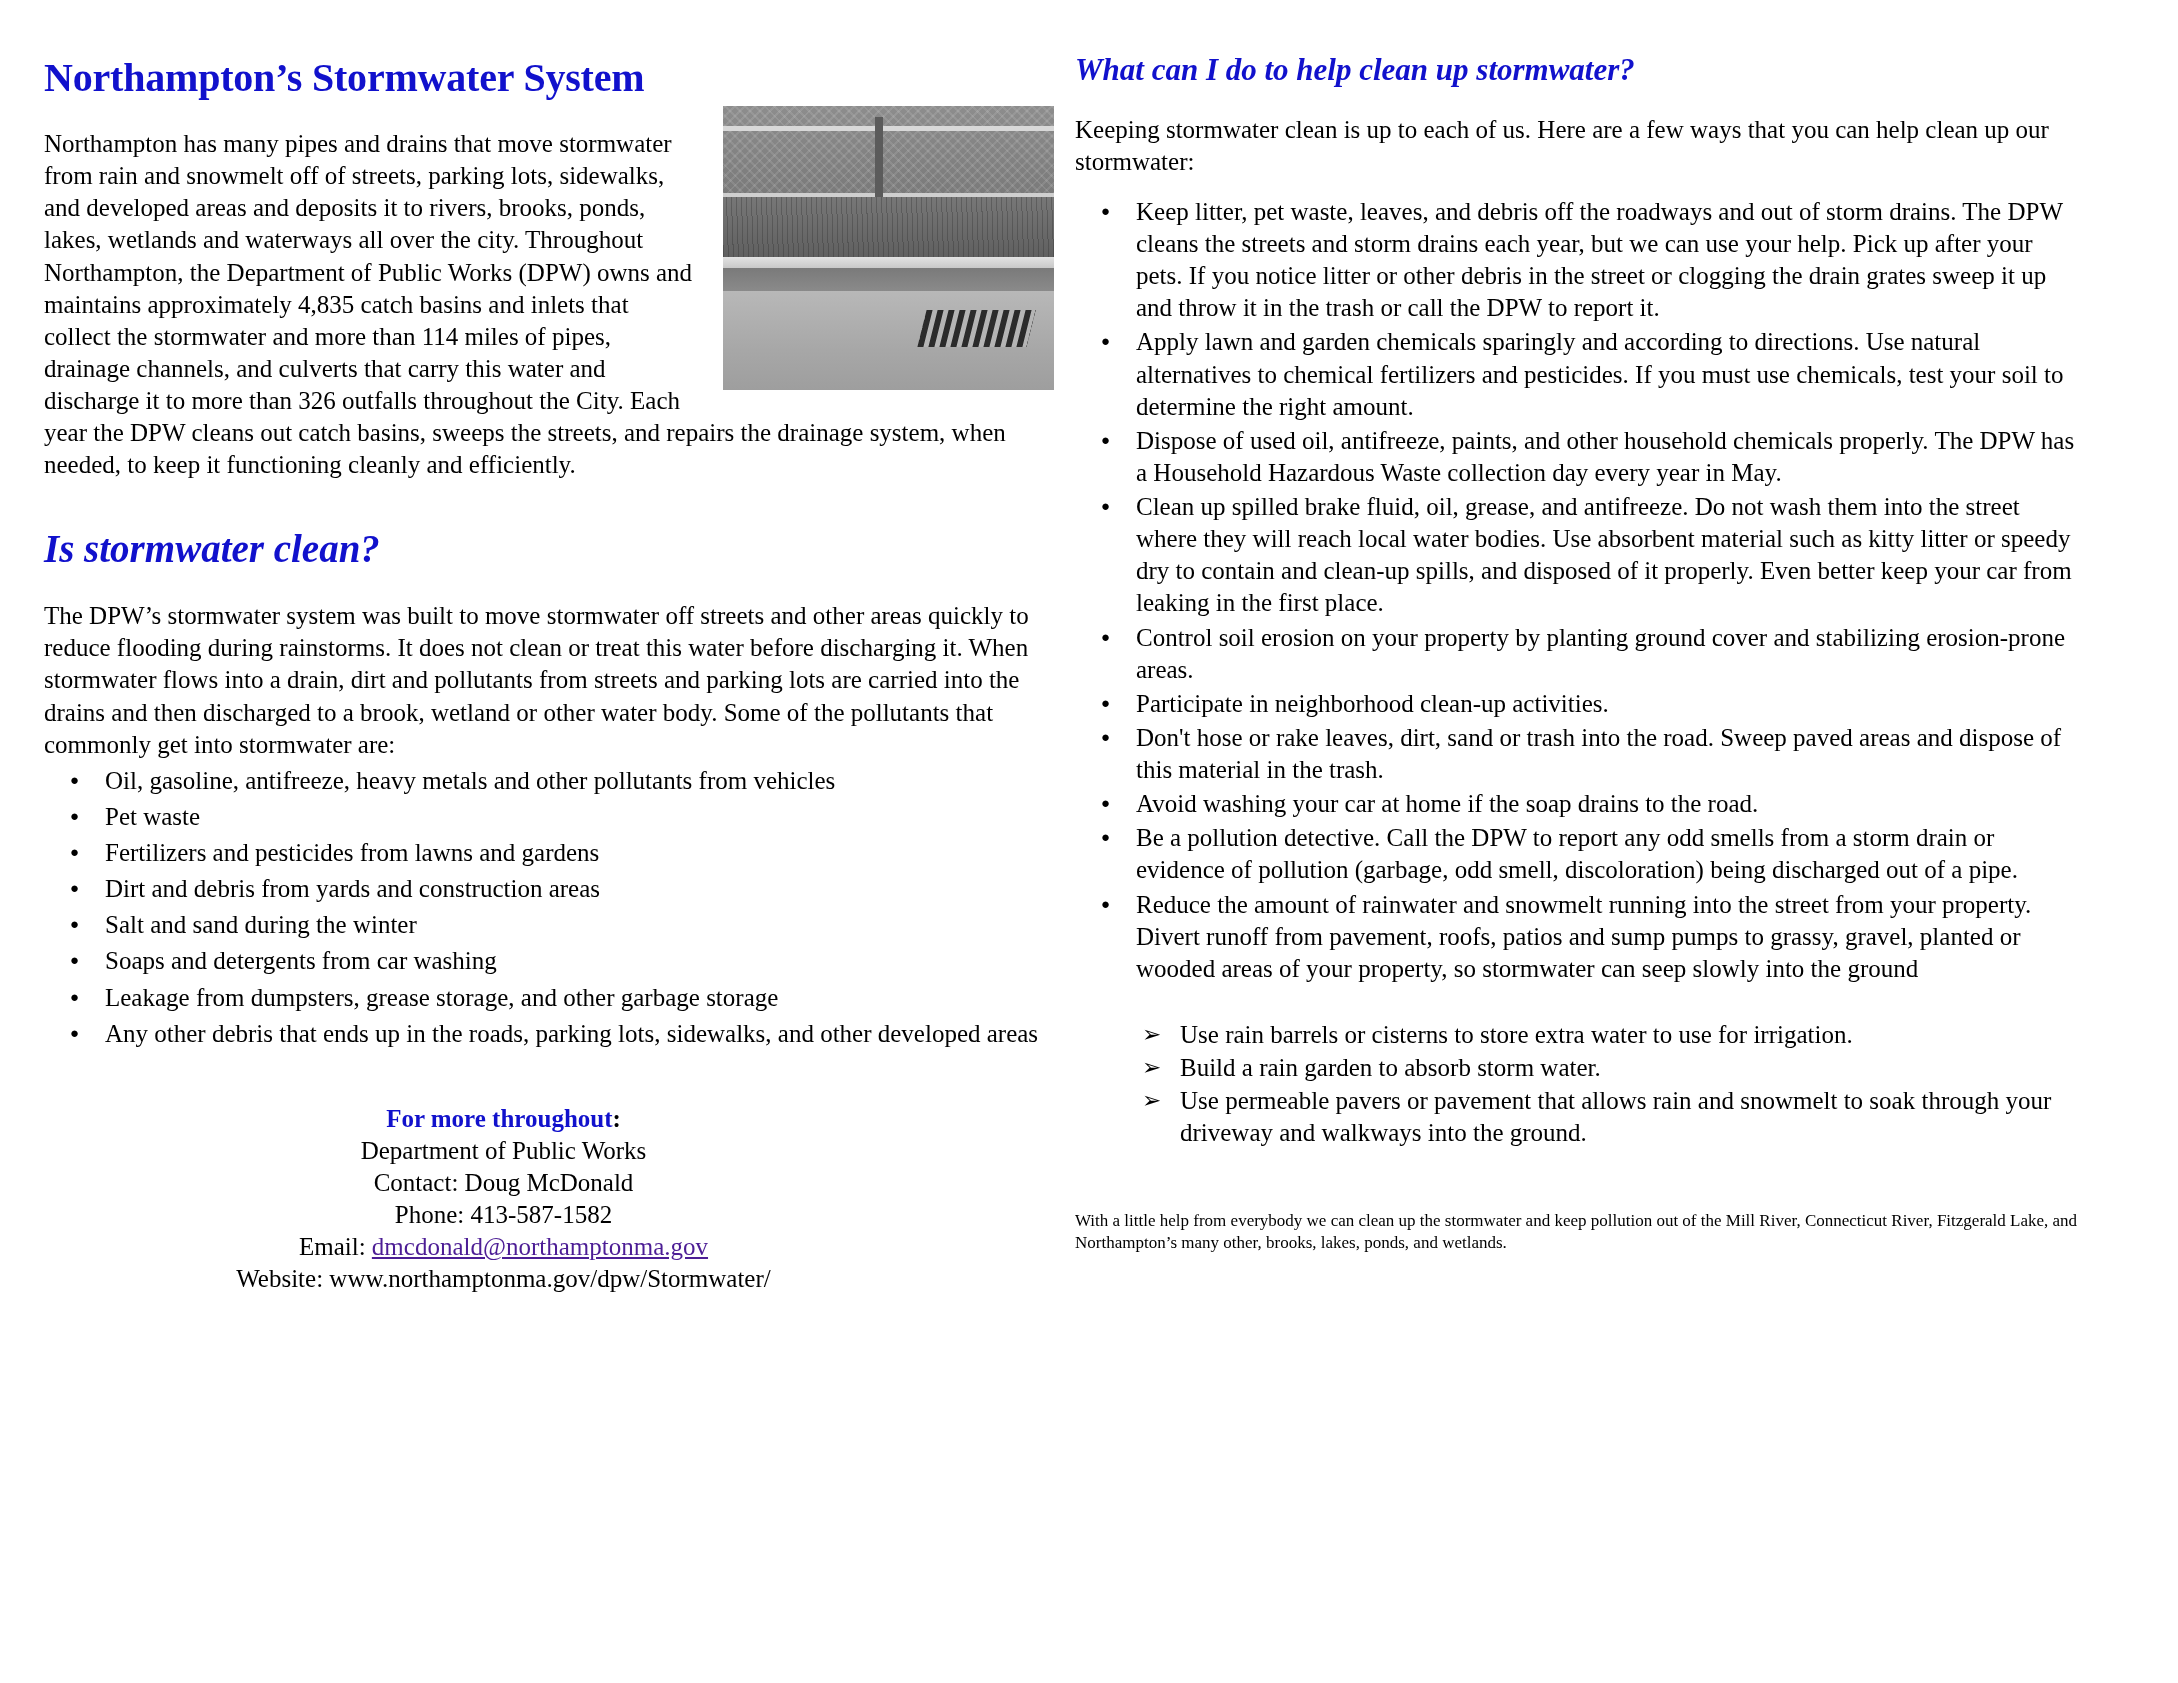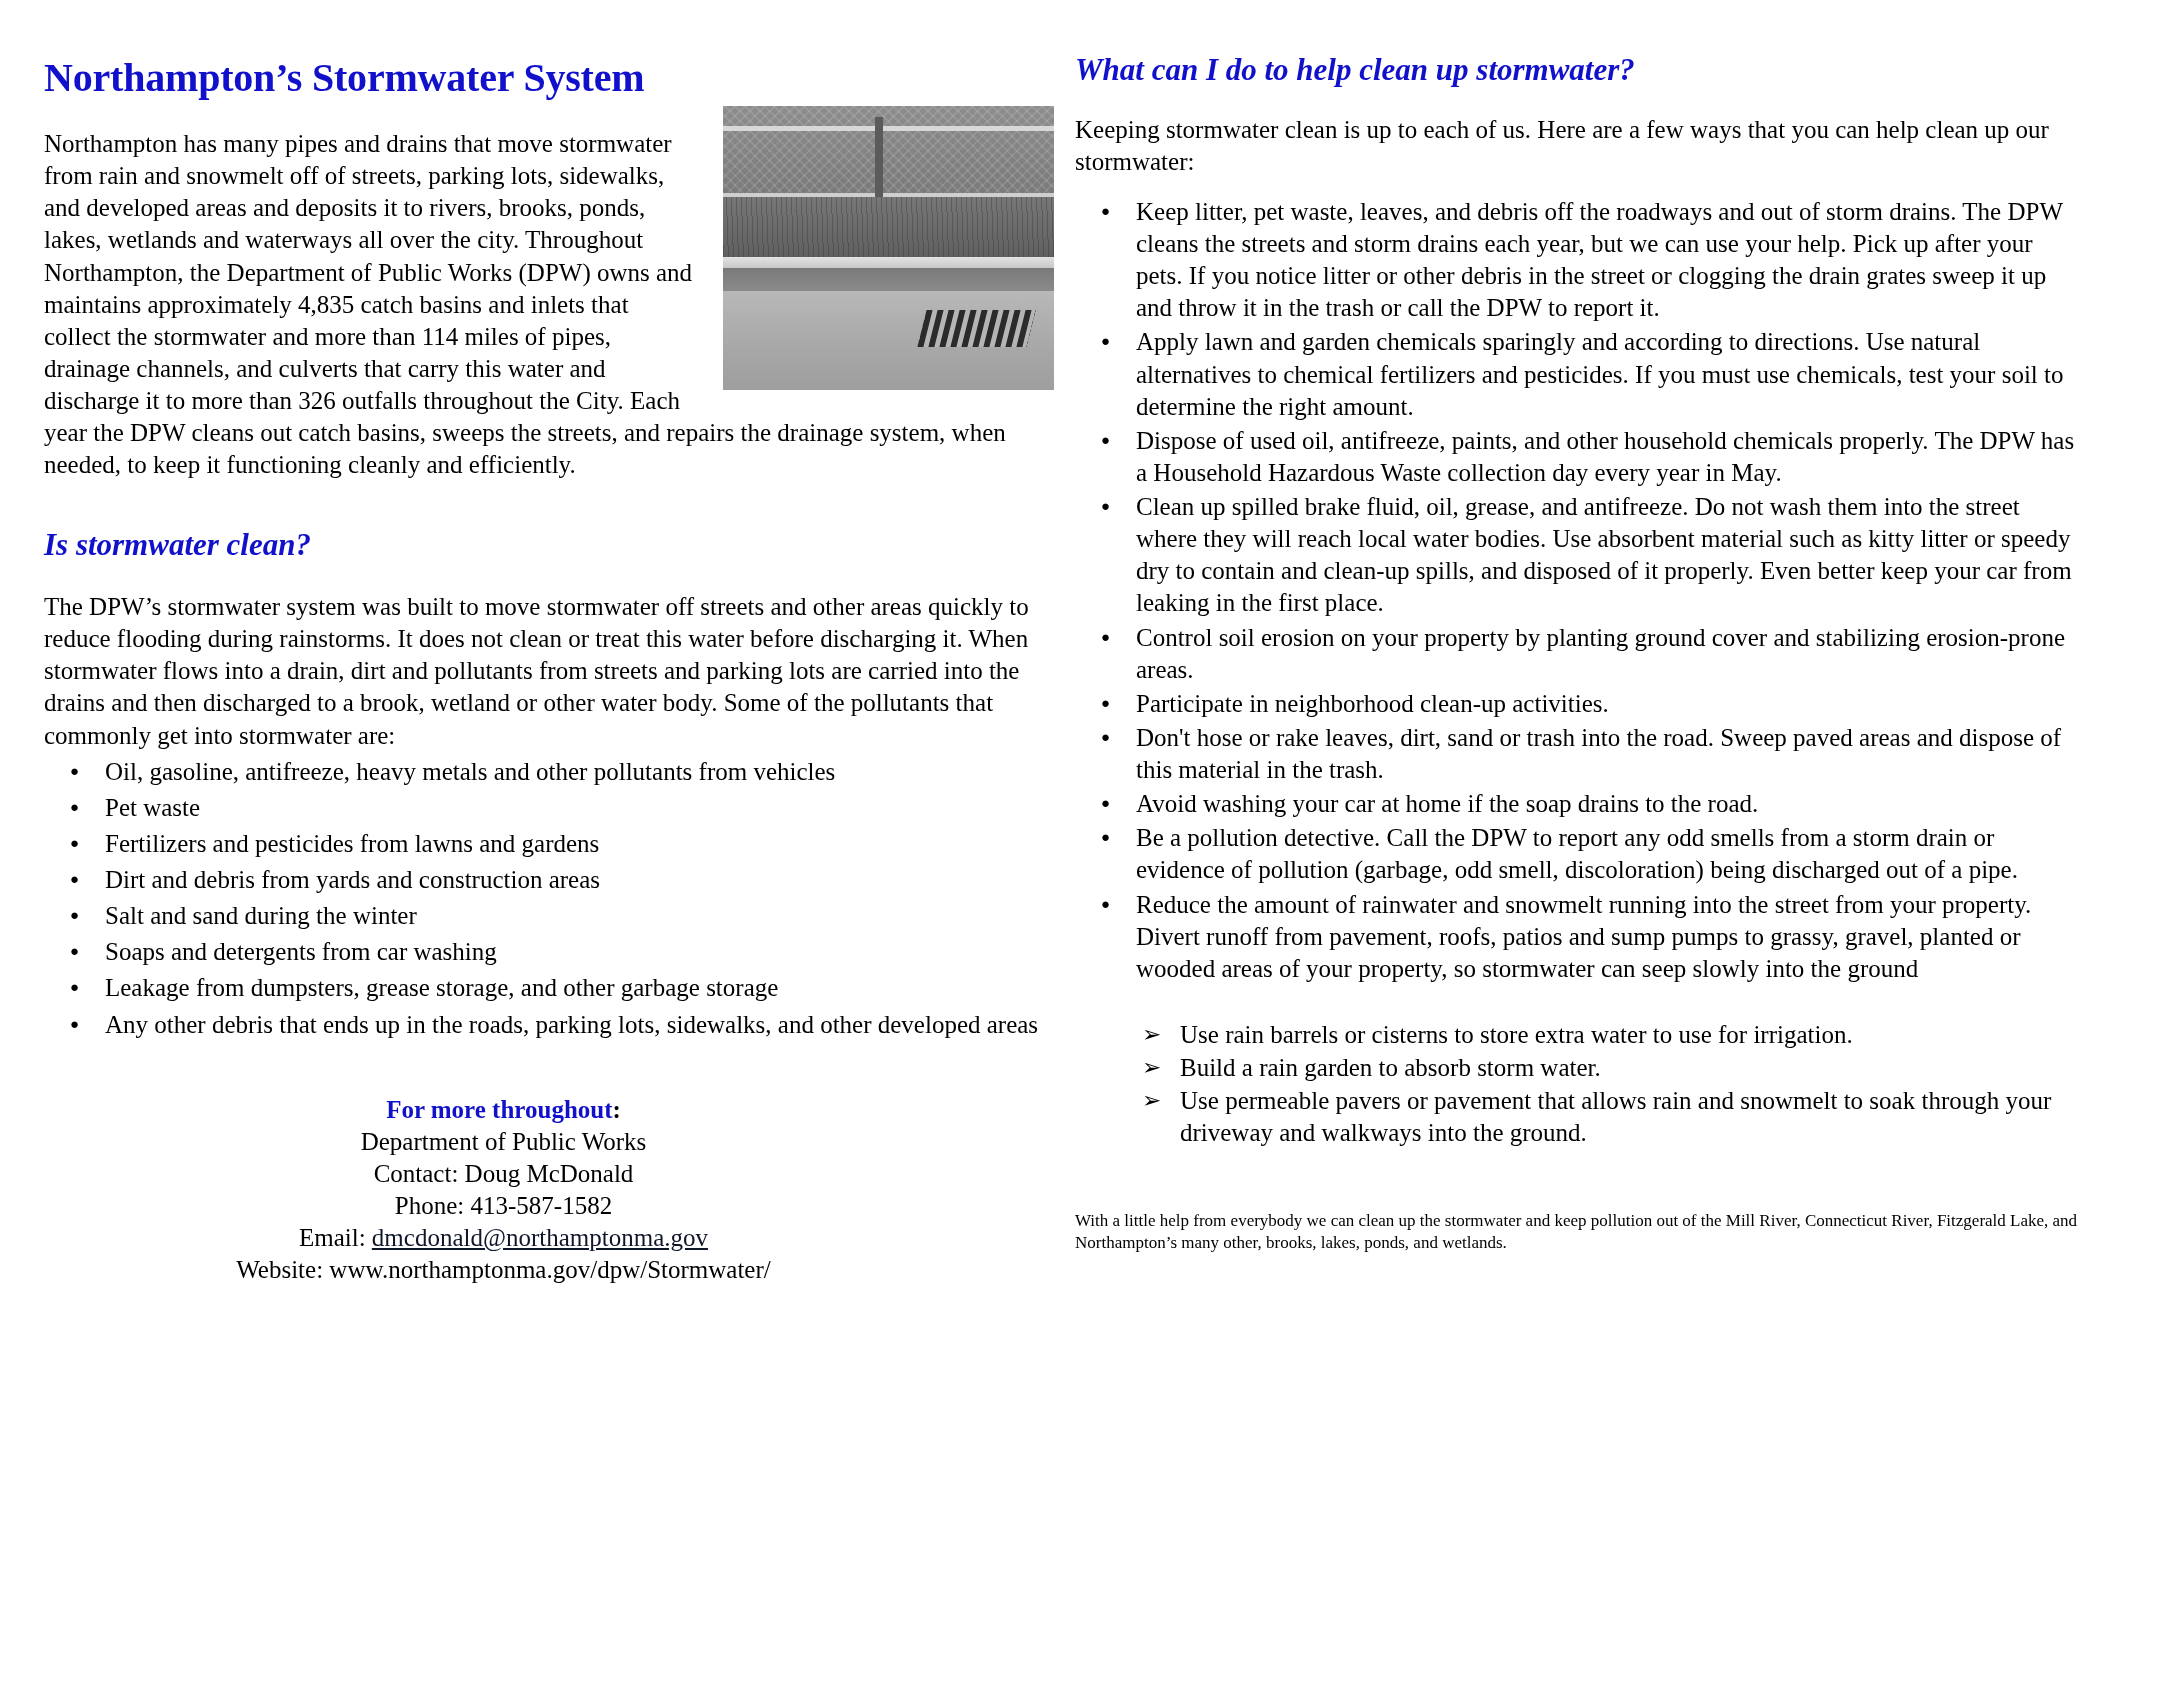--- a/index.html
+++ b/index.html
@@ -34,21 +34,21 @@
   
   h1.doc-title {
     font-size: 40px;
     font-weight: bold;
     color: #1111cc;
     margin: 18px 0 0 0;
     letter-spacing: -0.2px;
     line-height: 1.1;
   }
   h2.sec-head {
-    font-size: 31px;
+    font-size: 39px;
     font-weight: bold;
     font-style: italic;
     color: #1111cc;
     margin: 46px 0 0 0;
     line-height: 1.15;
   }
   h2.sec-head.right-head {
     margin-top: 14px;
     font-size: 31px;
   }
@@ -184,21 +184,21 @@
     font-size: 25px;
     line-height: 1.285;
     padding-right: 91px;
   }
   .contact .info-head {
     font-weight: bold;
     color: #1111cc;
   }
   .contact .colon { color: #000000; font-weight: bold; }
   .contact .email-link {
-    color: #0f172a;
+    color: #4c1d95;
     text-decoration: underline;
   }
   .contact div { white-space: nowrap; }
 
   p.closing {
     font-size: 17px;
     line-height: 1.285;
     margin: 61px 0 0 0;
   }
 </style>

